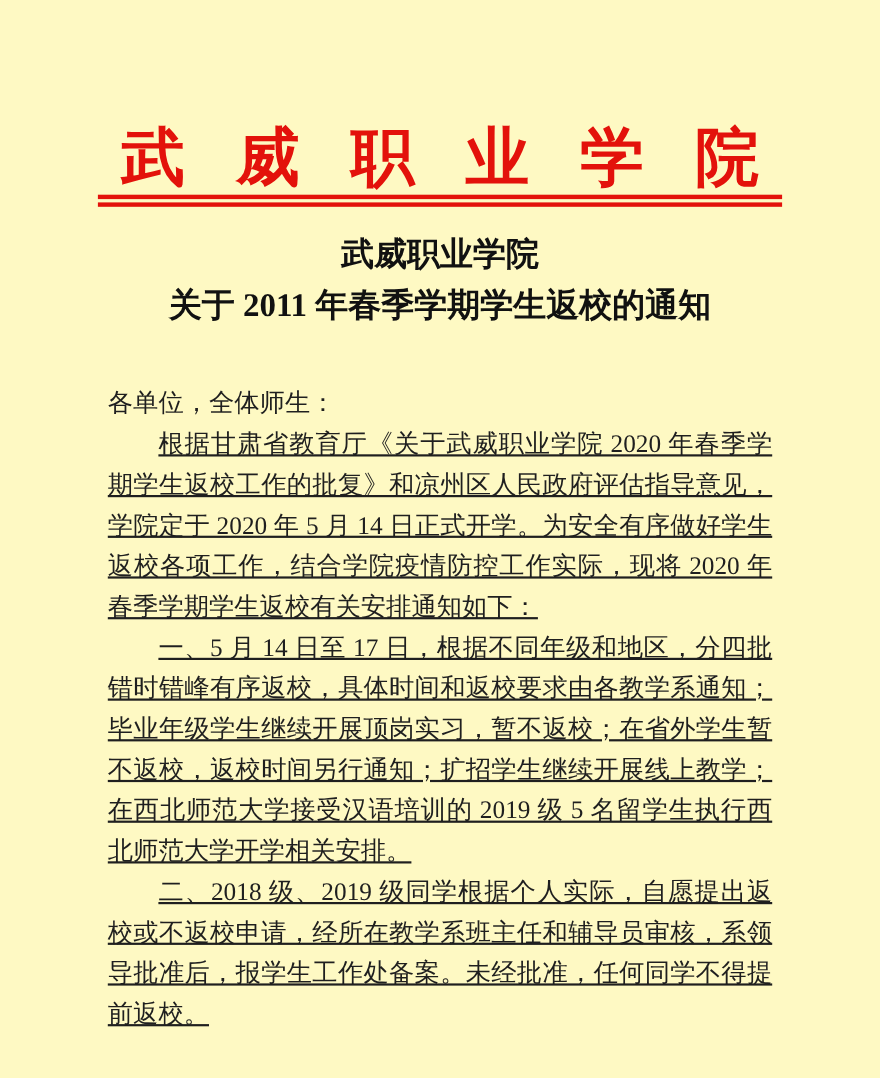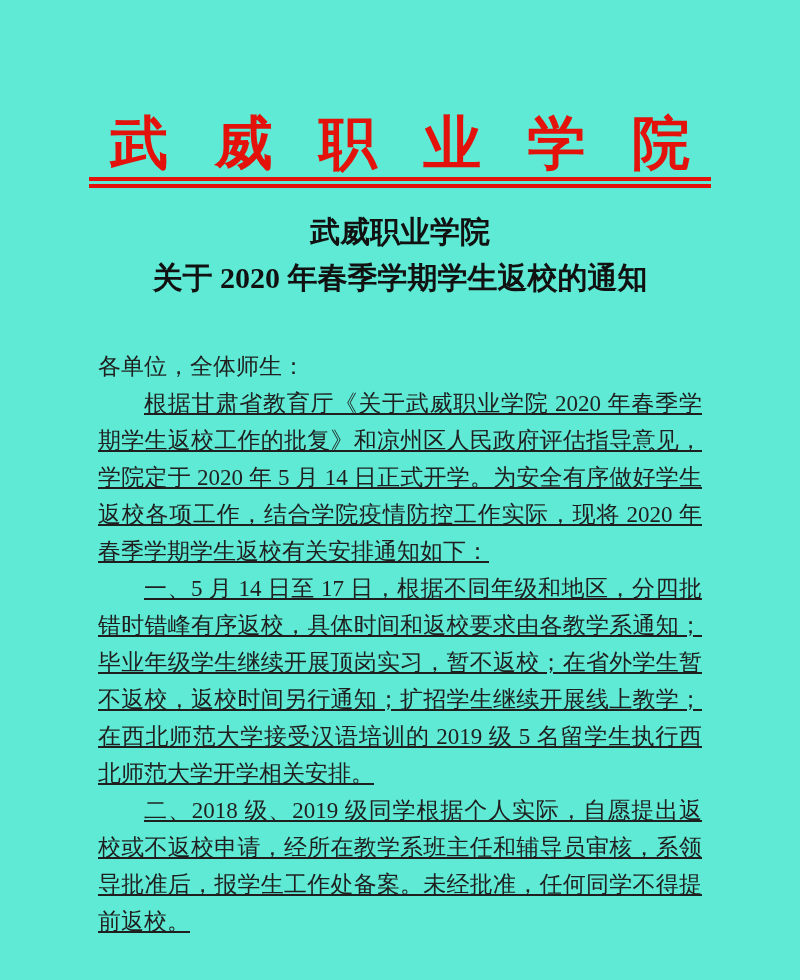--- a/index.html
+++ b/index.html
@@ -4,21 +4,21 @@
 <style>
   html, body {
     margin: 0;
     padding: 0;
     background: #ffffff;
   }
   .page {
     position: relative;
     width: 800px;
     height: 980px;
-    background: #5eead4;
+    background: #fef9c3;
     overflow: hidden;
     font-family: "Liberation Serif", "DejaVu Serif", serif;
     color: #1f1f1f;
   }
   
   .masthead {
     margin-top: 114px;
     font-size: 58px;
     line-height: 60px;
     font-weight: bold;
@@ -66,21 +66,21 @@
 <body>
 
 <div class="page">
 
   <div class="masthead">武威职业学院</div>
 
   <div class="double-rule"></div>
 
   <div class="doc-title">
     <div>武威职业学院</div>
-    <div>关于 2020 年春季学期学生返校的通知</div>
+    <div>关于 2011 年春季学期学生返校的通知</div>
   </div>
 
   <div class="doc-body">
     <div class="salutation">各单位，全体师生：</div>
     <p class="para">根据甘肃省教育厅《关于武威职业学院 2020 年春季学期学生返校工作的批复》和凉州区人民政府评估指导意见，学院定于 2020 年 5 月 14 日正式开学。为安全有序做好学生返校各项工作，结合学院疫情防控工作实际，现将 2020 年春季学期学生返校有关安排通知如下：</p>
     <p class="para">一、5 月 14 日至 17 日，根据不同年级和地区，分四批错时错峰有序返校，具体时间和返校要求由各教学系通知；毕业年级学生继续开展顶岗实习，暂不返校；在省外学生暂不返校，返校时间另行通知；扩招学生继续开展线上教学；在西北师范大学接受汉语培训的 2019 级 5 名留学生执行西北师范大学开学相关安排。</p>
     <p class="para">二、2018 级、2019 级同学根据个人实际，自愿提出返校或不返校申请，经所在教学系班主任和辅导员审核，系领导批准后，报学生工作处备案。未经批准，任何同学不得提前返校。</p>
   </div>
 
 </div>

